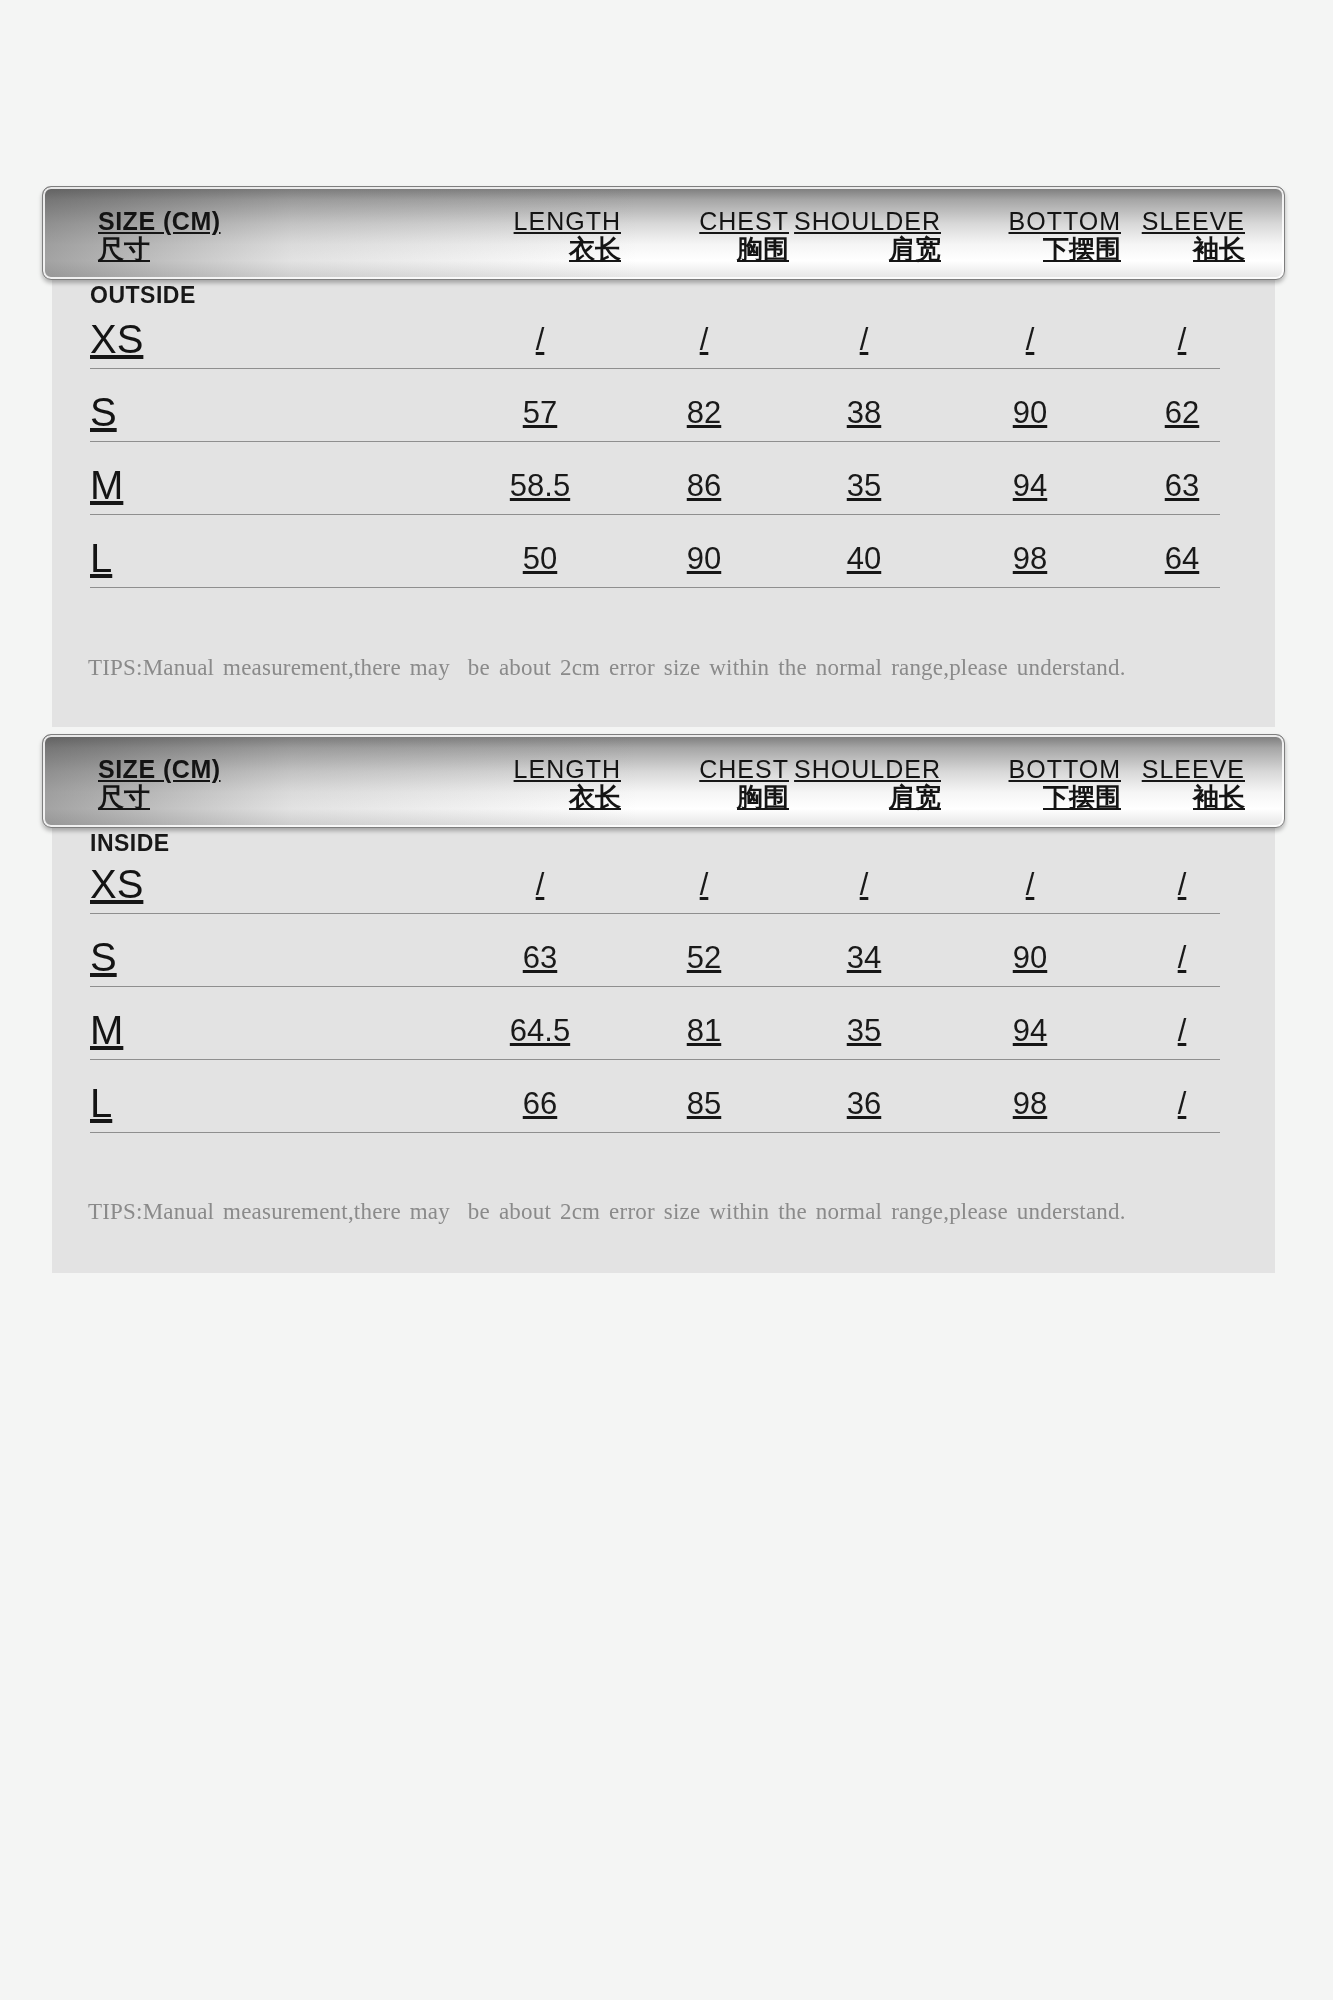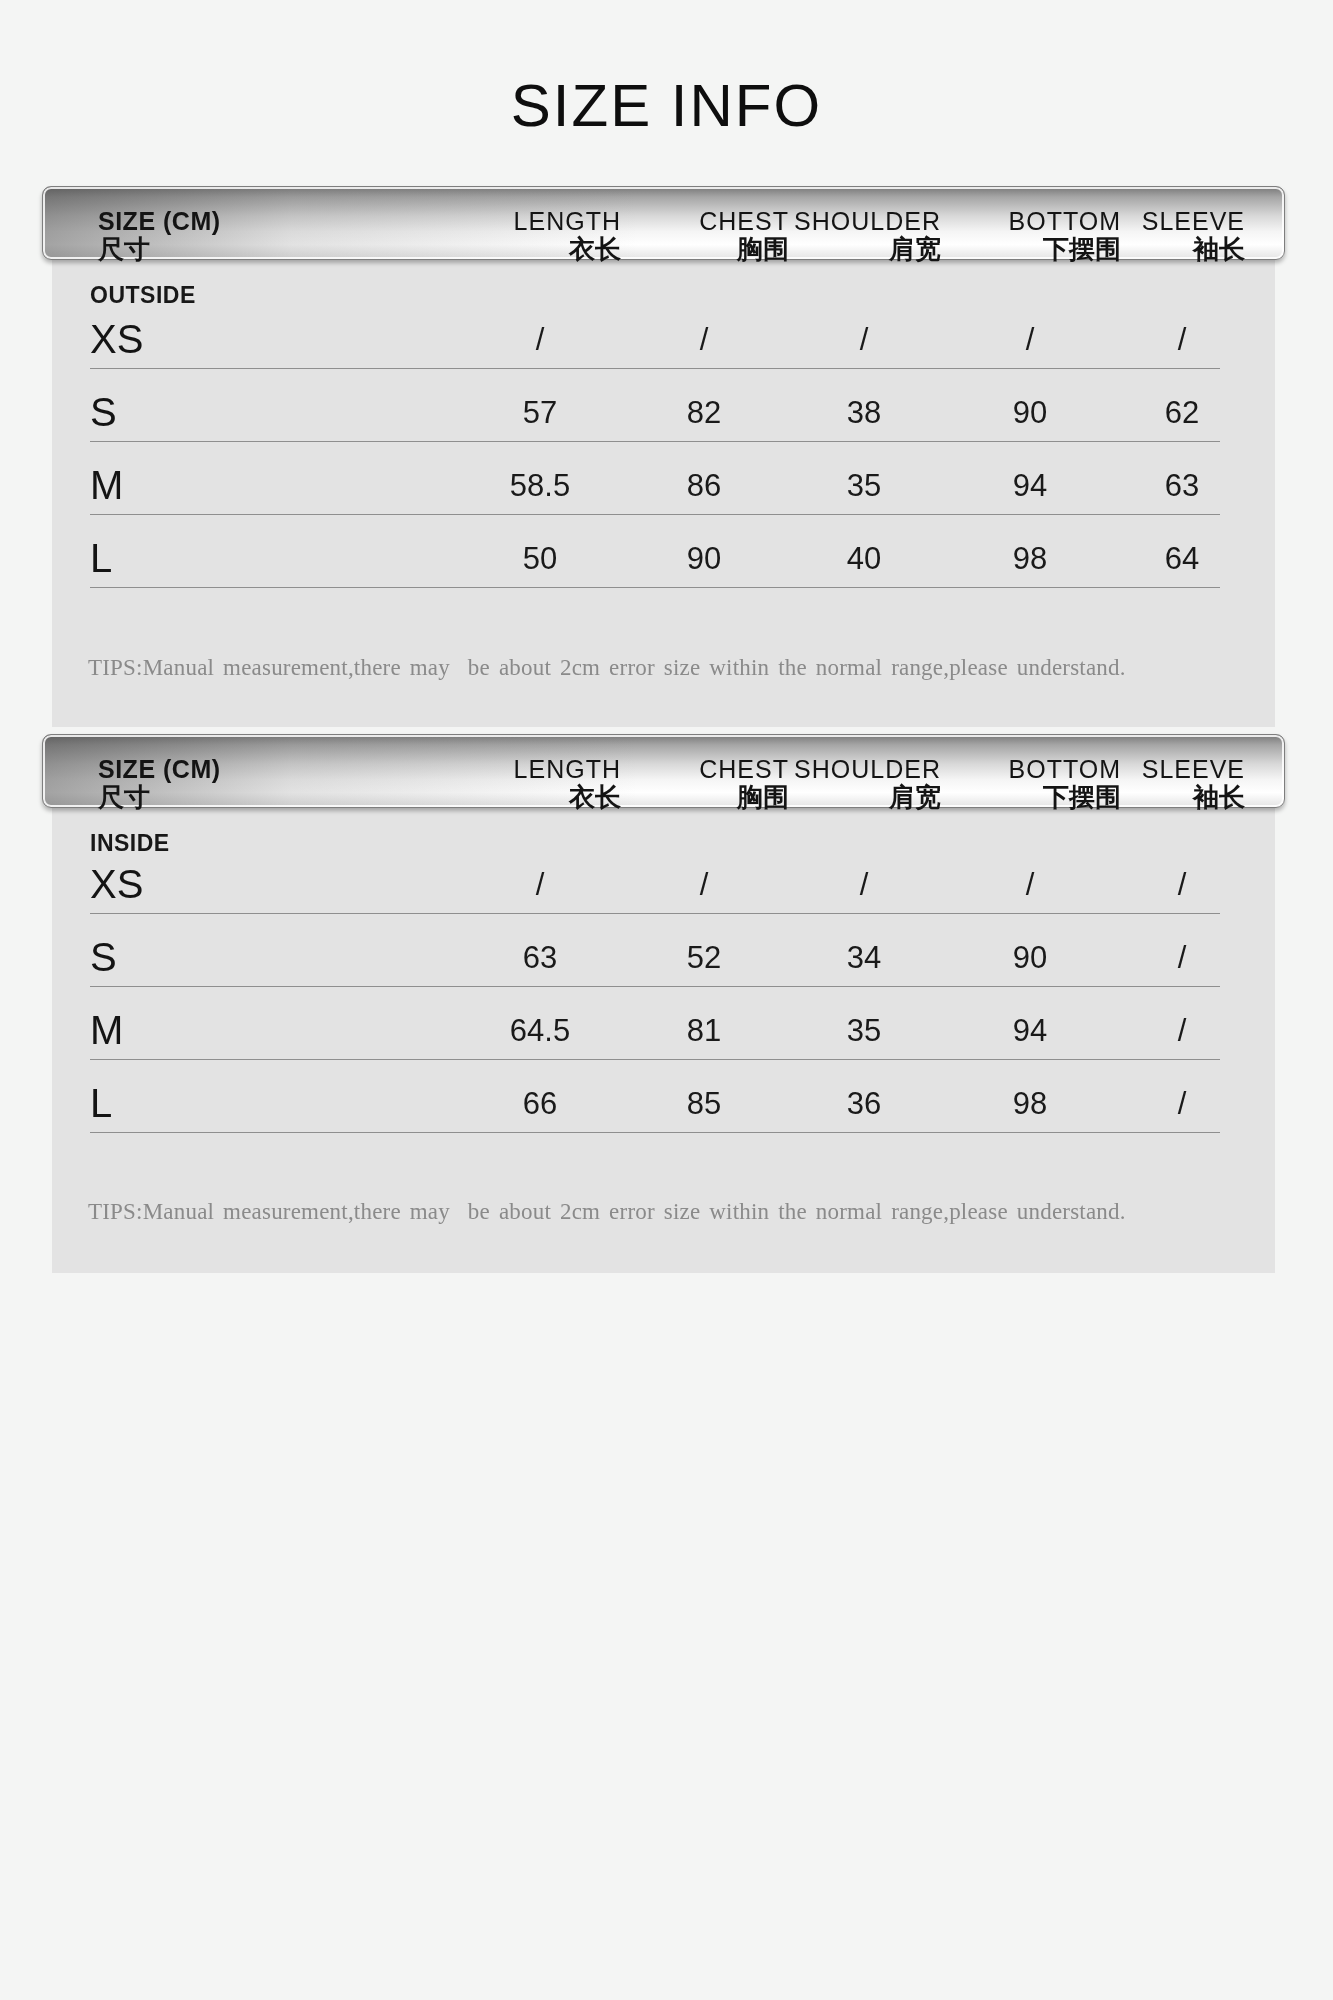--- a/index.html
+++ b/index.html
@@ -20,29 +20,30 @@
   }
 
   .panel{
     position:absolute;left:52px;width:1223px;
     background:#e3e3e3;
   }
   .panel.p1{top:240px;height:487px;}
   .panel.p2{top:788px;height:485px;}
 
   .metal-bar{
-    position:absolute;left:42px;width:1243px;height:74px;
+    position:absolute;left:42px;width:1243px;height:94px;
     box-sizing:border-box;
     border:1px solid #7e7e7e;
     border-radius:9px;
     background:
       linear-gradient(to right, rgba(70,70,70,0.50) 0%, rgba(110,110,110,0.20) 20%, rgba(255,255,255,0) 48%),
       linear-gradient(to bottom, #787878 0%, #a6a6a6 14%, #d8d8d8 40%, #f5f5f5 62%, #ffffff 80%, #e4e4e4 100%);
     box-shadow: inset 0 0 0 2px rgba(255,255,255,0.85), 0 3px 4px rgba(0,0,0,0.28);
     z-index:2;
+    text-decoration:underline;
   }
   .metal-bar.b1{top:186px;}
   .metal-bar.b2{top:734px;}
 
   .grid{
     display:grid;
     grid-template-columns:418px 160px 168px 152px 180px 124px;
     padding-right:41px;
     box-sizing:border-box;
   }
@@ -59,21 +60,21 @@
     z-index:3;
   }
   .group-label.g1{top:282px;}
   .group-label.g2{top:830px;}
 
   .rows{position:absolute;left:42px;width:1243px;z-index:3;}
   .rows.r1{top:296px;}
   .rows.r2{top:841px;}
   .row{
     position:relative;height:73px;
-    align-items:center;padding-top:14px;box-sizing:border-box;
+    align-items:center;padding-top:14px;box-sizing:border-box;text-decoration:underline;
   }
   .row::after{
     content:"";position:absolute;left:48px;right:65px;bottom:0;
     height:1px;background:#8f8f8f;
   }
   .cell{font-size:31px;font-weight:400;color:#1a1a1a;text-align:center;}
   .cell.size-cell{text-align:left;padding-left:48px;font-size:40px;color:#141414;}
 
   .tips{
     position:absolute;left:88px;width:1150px;
@@ -84,21 +85,20 @@
     z-index:3;
   }
   .tips.t1{top:656px;}
   .tips.t2{top:1200px;}
 </style>
 </head>
 <body>
 
 <div class="page">
 
-  <div class="title">SIZE INFO</div>
 
   <div class="panel p1"></div>
 
   <div class="metal-bar b1">
     <div class="grid hgrid">
       <div class="hcell size-hcell">
         <div class="h-en">SIZE (CM)</div>
         <div class="h-zh">尺寸</div>
       </div>
       <div class="hcell">

